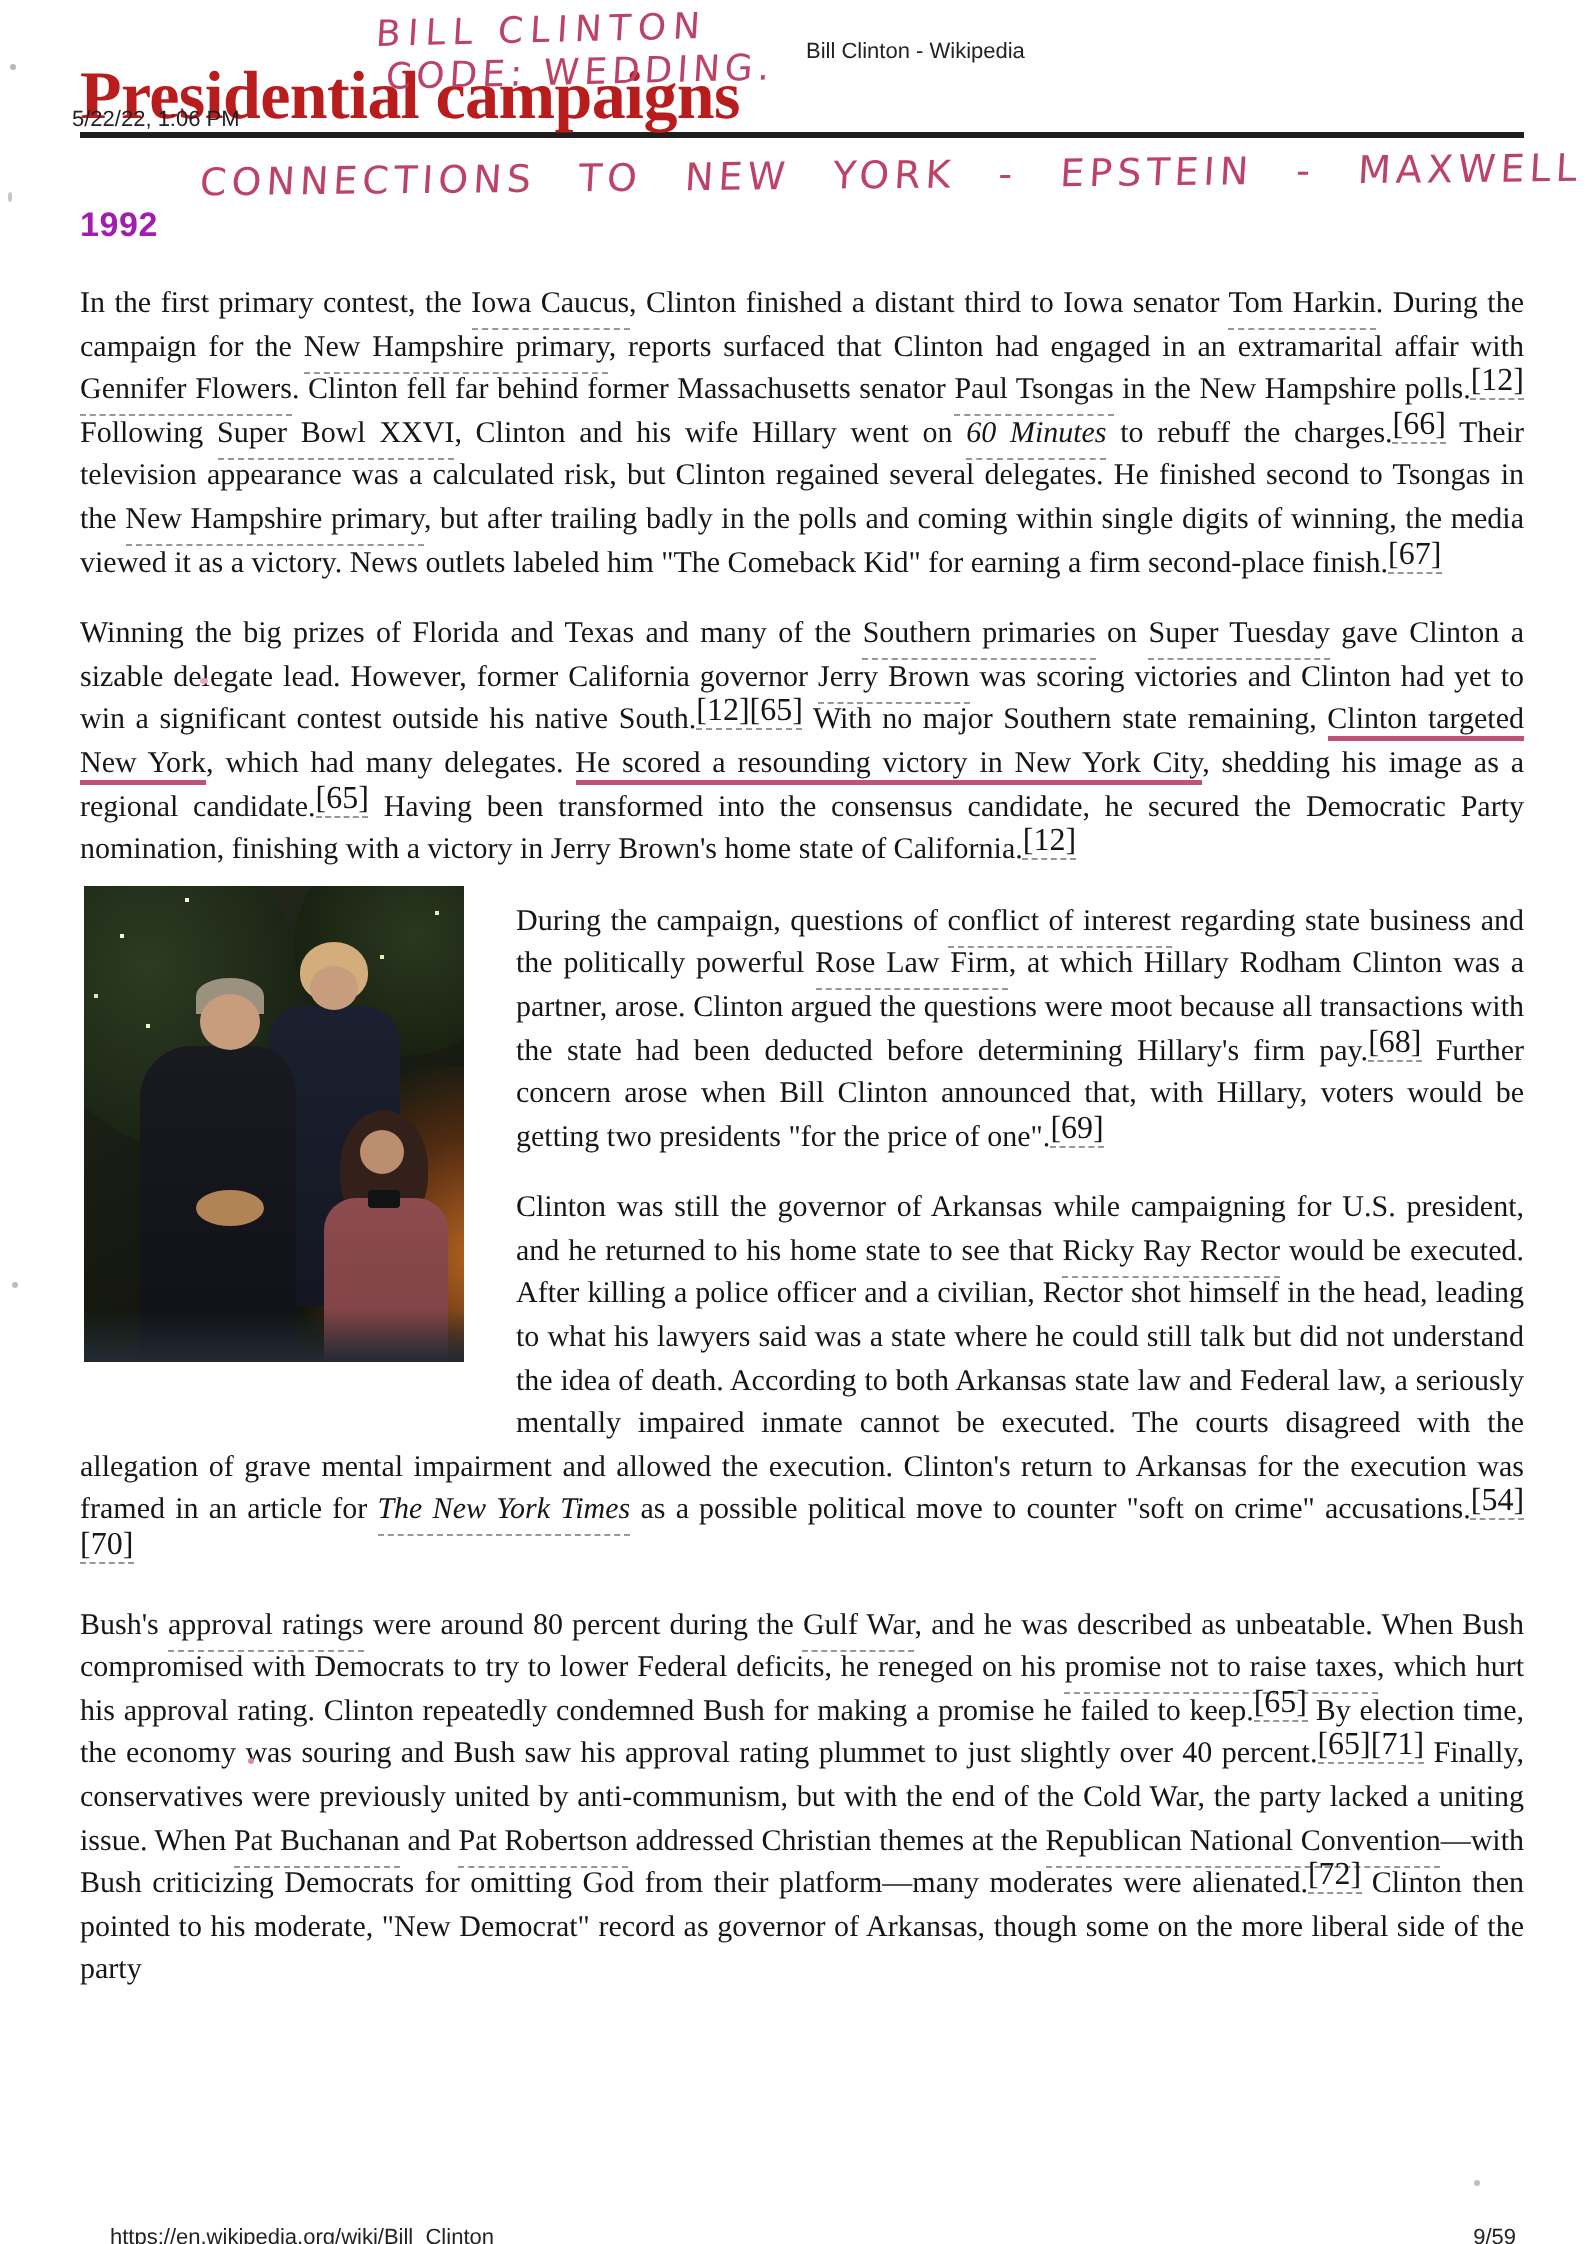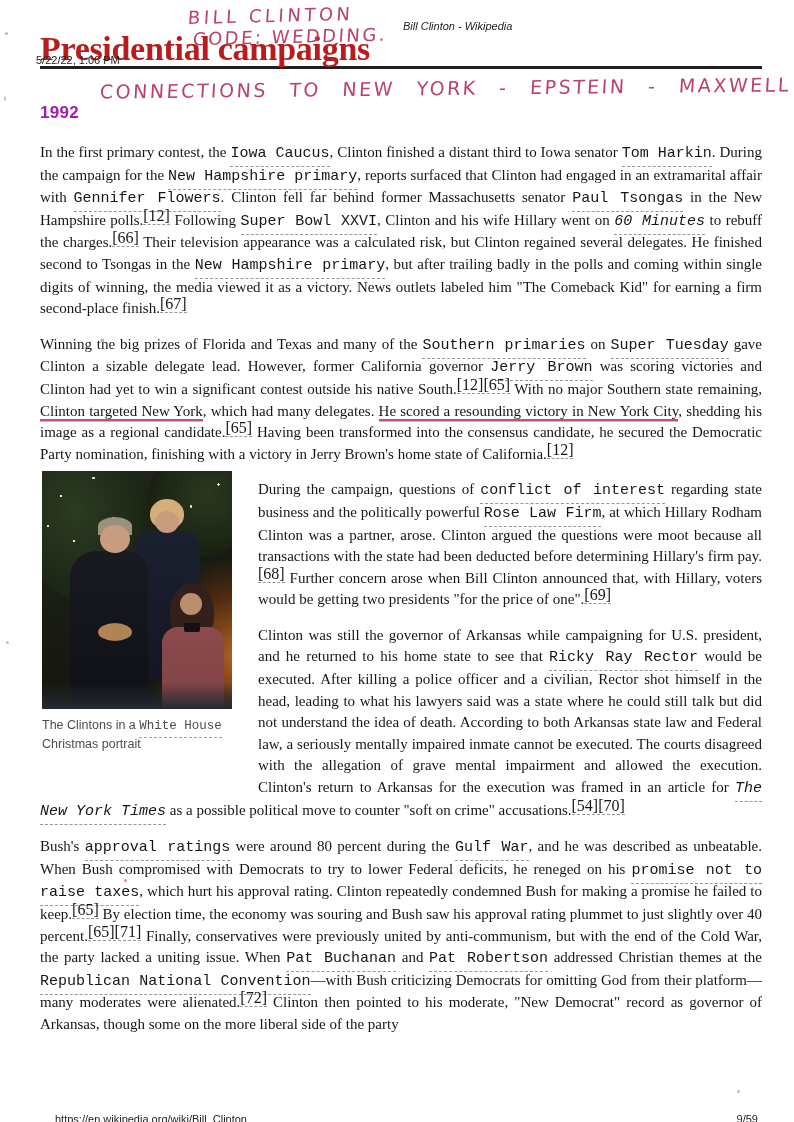--- a/index.html
+++ b/index.html
@@ -8,21 +8,21 @@
     background:#ffffff; overflow:hidden;
     font-family:"Liberation Serif", serif; color:#1b1b1b;
   }
   
   .print-date {
     position:absolute; left:36px; top:13px;
     font-family:"Liberation Sans", sans-serif; font-size:11px; color:#222;margin-top:41px;
   }
   .print-doc-title {
     position:absolute; left:403px; top:20px;
-    font-family:"Liberation Sans", sans-serif; font-size:11px; color:#222;font-style:italic;
+    font-family:"Liberation Sans", sans-serif; font-size:11px; color:#222;
   }
   .print-footer {
     position:absolute; left:55px; right:36px; bottom:-3px;
     display:flex; justify-content:space-between;
     font-family:"Liberation Sans", sans-serif; font-size:11px; color:#222;
   }
   
   .hw {
     position:absolute; color:#bc4267;
     font-family:"DejaVu Sans", sans-serif;
@@ -44,21 +44,21 @@
   }
   h2.section-heading {
     margin:34px 0 0 0; font-family:"Liberation Sans", sans-serif;
     font-size:17px; font-weight:bold; color:#a21caf; letter-spacing:0.3px;
   }
   p.body-para {
     margin:14px 0 0 0; text-align:justify;
     font-size:15px; line-height:21.6px; color:#161616;
   }
   p.body-para:first-of-type { margin-top:19px; }
-  .wlink  { border-bottom:1px dashed #979797; padding-bottom:4px;font-family:Liberation Mono, monospace; }
+  .wlink  { border-bottom:1px dashed #979797; padding-bottom:4px; }
   .ital   { font-style:italic; }
   sup.wref {
     font-size:16px; line-height:0; vertical-align:4px;
     border-bottom:1px dashed #979797;
   }
   .redpen {
     box-shadow:0 2.5px 0 0 rgba(183,59,96,0.88);
   }
   
   .figure { float:left; width:192px; margin:6px 24px 34px 2px; }
@@ -154,21 +154,20 @@
         <div class="ph-bill-body"></div>
         <div class="ph-bill-hair"></div>
         <div class="ph-bill-face"></div>
         <div class="ph-hands"></div>
         <div class="ph-chelsea-hair"></div>
         <div class="ph-chelsea-body"></div>
         <div class="ph-chelsea-face"></div>
         <div class="ph-bow"></div>
         <div class="ph-floor"></div>
       </div>
-      <div class="caption"><span>The Clintons in a </span><span class="wlink">White House</span><span> Christmas portrait</span></div>
     </div>
 
     <p class="body-para"><span>During the campaign, questions of </span><span class="wlink">conflict of interest</span><span> regarding state business and the politically powerful </span><span class="wlink">Rose Law Firm</span><span>, at which Hillary Rodham Clinton was a partner, arose. Clinton argued the questions were moot because all transactions with the state had been deducted before determining Hillary's firm pay.</span><sup class="wref">[68]</sup><span> Further concern arose when Bill Clinton announced that, with Hillary, voters would be getting two presidents "for the price of one".</span><sup class="wref">[69]</sup></p>
     <p class="body-para"><span>Clinton was still the governor of Arkansas while campaigning for U.S. president, and he returned to his home state to see that </span><span class="wlink">Ricky Ray Rector</span><span> would be executed. After killing a police officer and a civilian, Rector shot himself in the head, leading to what his lawyers said was a state where he could still talk but did not understand the idea of death. According to both Arkansas state law and Federal law, a seriously mentally impaired inmate cannot be executed. The courts disagreed with the allegation of grave mental impairment and allowed the execution. Clinton's return to Arkansas for the execution was framed in an article for </span><span class="wlink ital">The New York Times</span><span> as a possible political move to counter "soft on crime" accusations.</span><sup class="wref">[54][70]</sup></p>
     <p class="body-para"><span>Bush's </span><span class="wlink">approval ratings</span><span> were around 80 percent during the </span><span class="wlink">Gulf War</span><span>, and he was described as unbeatable. When Bush compromised with Democrats to try to lower Federal deficits, he reneged on his </span><span class="wlink">promise not to raise taxes</span><span>, which hurt his approval rating. Clinton repeatedly condemned Bush for making a promise he failed to keep.</span><sup class="wref">[65]</sup><span> By election time, the economy was souring and Bush saw his approval rating plummet to just slightly over 40 percent.</span><sup class="wref">[65][71]</sup><span> Finally, conservatives were previously united by anti-communism, but with the end of the Cold War, the party lacked a uniting issue. When </span><span class="wlink">Pat Buchanan</span><span> and </span><span class="wlink">Pat Robertson</span><span> addressed Christian themes at the </span><span class="wlink">Republican National Convention</span><span>—with Bush criticizing Democrats for omitting God from their platform—many moderates were alienated.</span><sup class="wref">[72]</sup><span> Clinton then pointed to his moderate, "New Democrat" record as governor of Arkansas, though some on the more liberal side of the party</span></p>
   </div>
 
   <div class="print-footer">
     <span>https://en.wikipedia.org/wiki/Bill_Clinton</span>
     <span>9/59</span>

